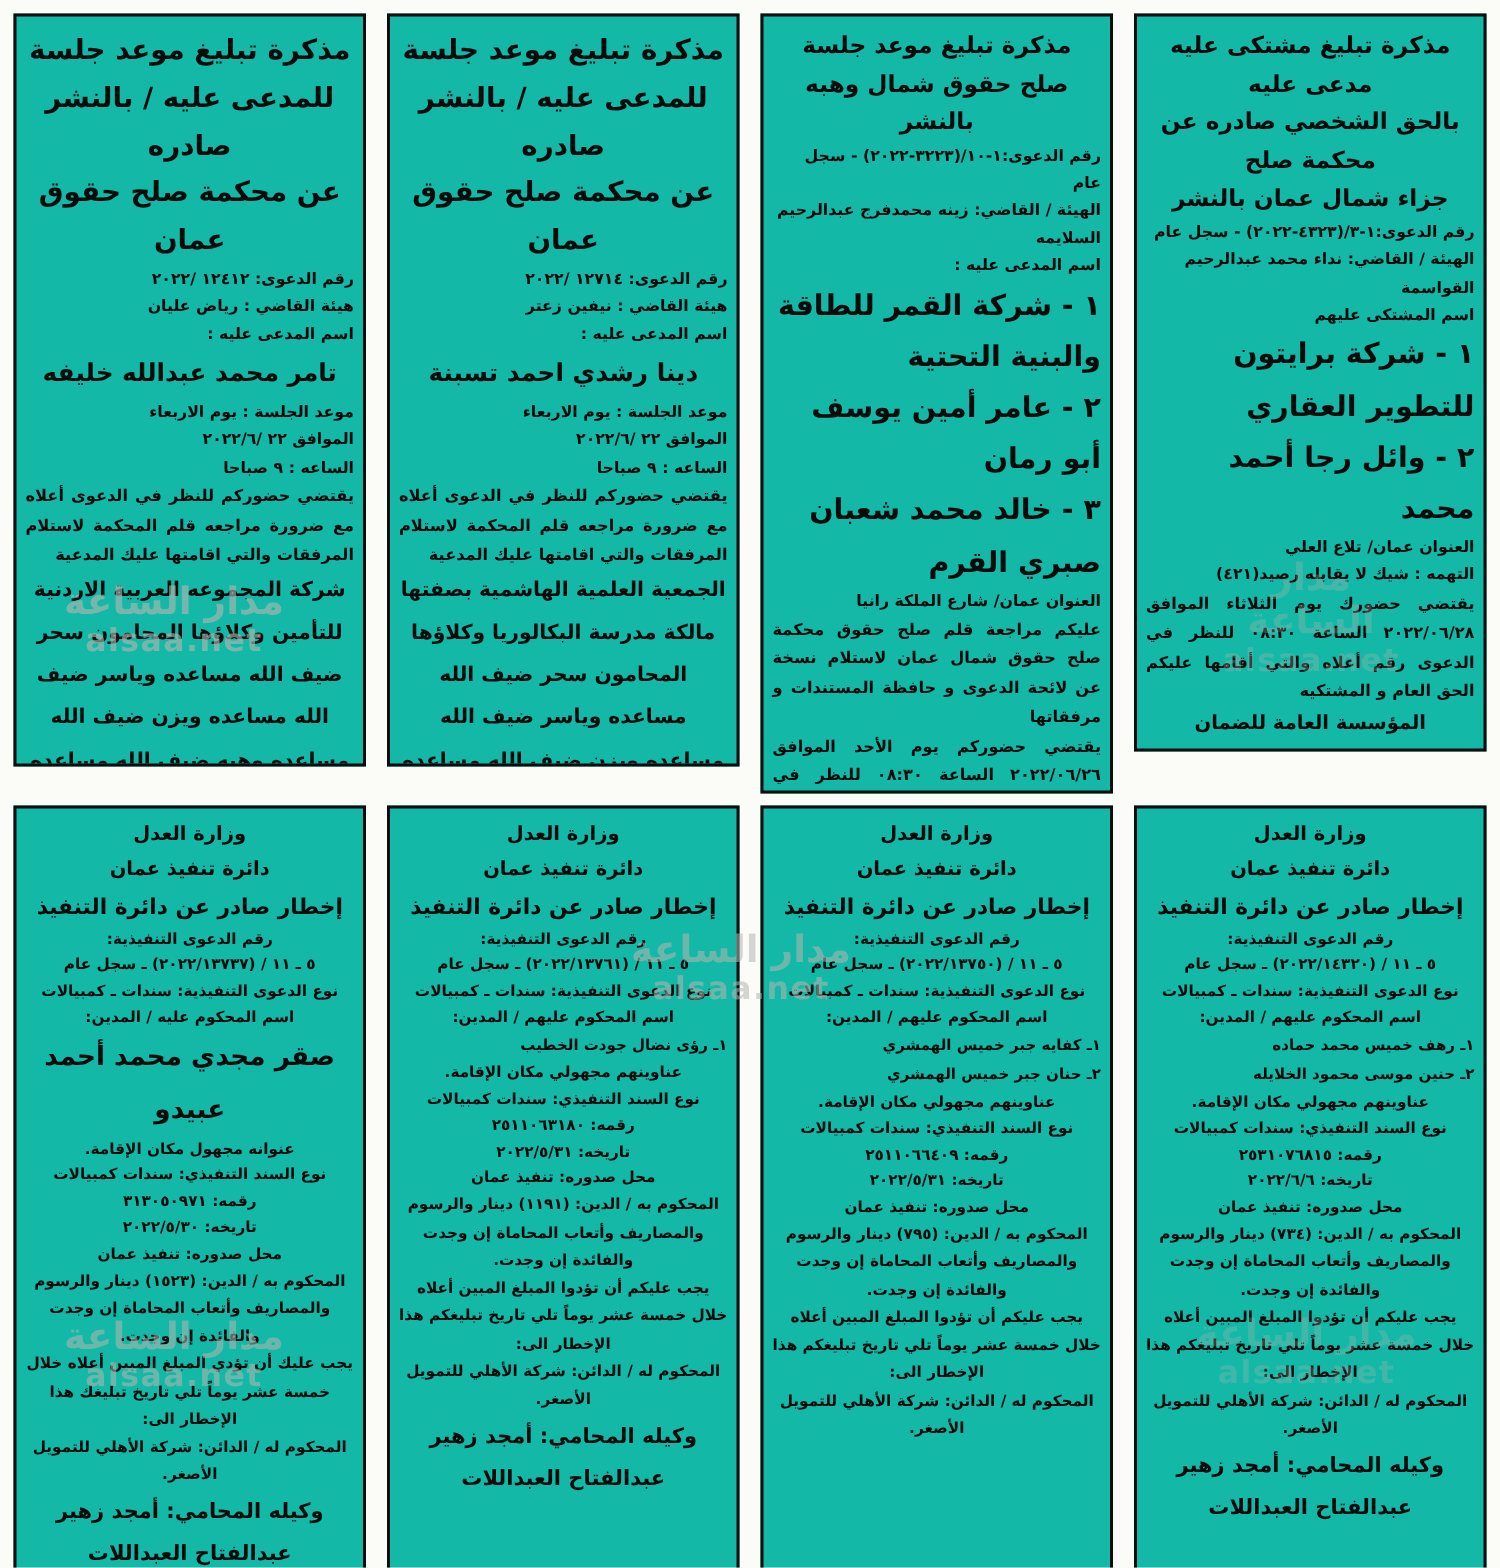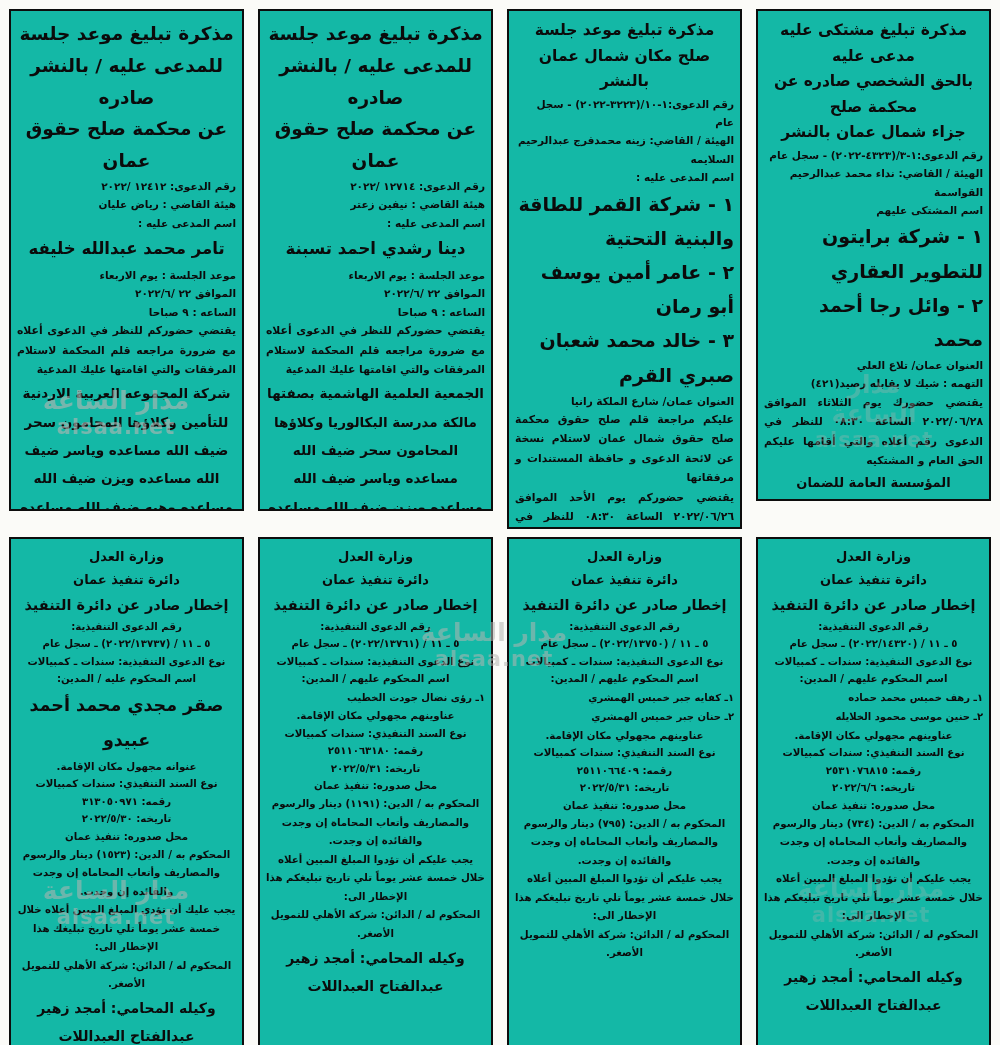--- a/index.html
+++ b/index.html
@@ -74,21 +74,21 @@
       <div class="ln name-md">١ - شركة برايتون للتطوير العقاري</div>
       <div class="ln name-md">٢ - وائل رجا أحمد محمد</div>
       <div class="ln meta">العنوان عمان/ تلاع العلي</div>
       <div class="ln meta">التهمه : شيك لا يقابله رصيد(٤٢١)</div>
       <div class="ln body">يقتضي حضورك يوم الثلاثاء الموافق ٢٠٢٢/٠٦/٢٨ الساعة ٠٨:٣٠ للنظر في الدعوى رقم أعلاه والتي أقامها عليكم الحق العام و المشتكيه</div>
       <div class="ln plaintiff">المؤسسة العامة للضمان الاجتماعي</div>
       <div class="ln plaintiff">وكيلها المحامي نبيل محمد النعيمات</div>
     </article>
   <article class="notice">
       <div class="ln title">مذكرة تبليغ موعد جلسة</div>
-      <div class="ln title">صلح مكان شمال عمان بالنشر</div>
+      <div class="ln title">صلح حقوق شمال وهبه بالنشر</div>
       <div class="ln meta">رقم الدعوى:١-١٠/(٣٢٢٣-٢٠٢٢) - سجل عام</div>
       <div class="ln meta">الهيئة / القاضي: زينه محمدفرج عبدالرحيم السلايمه</div>
       <div class="ln meta">اسم المدعى عليه :</div>
       <div class="ln name-md">١ - شركة القمر للطاقة والبنية التحتية</div>
       <div class="ln name-md">٢ - عامر أمين يوسف أبو رمان</div>
       <div class="ln name-md">٣ - خالد محمد شعبان صبري القرم</div>
       <div class="ln meta">العنوان عمان/ شارع الملكة رانيا</div>
       <div class="ln body">عليكم مراجعة قلم صلح حقوق محكمة صلح حقوق شمال عمان لاستلام نسخة عن لائحة الدعوى و حافظة المستندات و مرفقاتها</div>
       <div class="ln body">يقتضي حضوركم يوم الأحد الموافق ٢٠٢٢/٠٦/٢٦ الساعة ٠٨:٣٠ للنظر في الدعوى رقم أعلاه والتي أقامها عليكم المدعي</div>
     </article>

